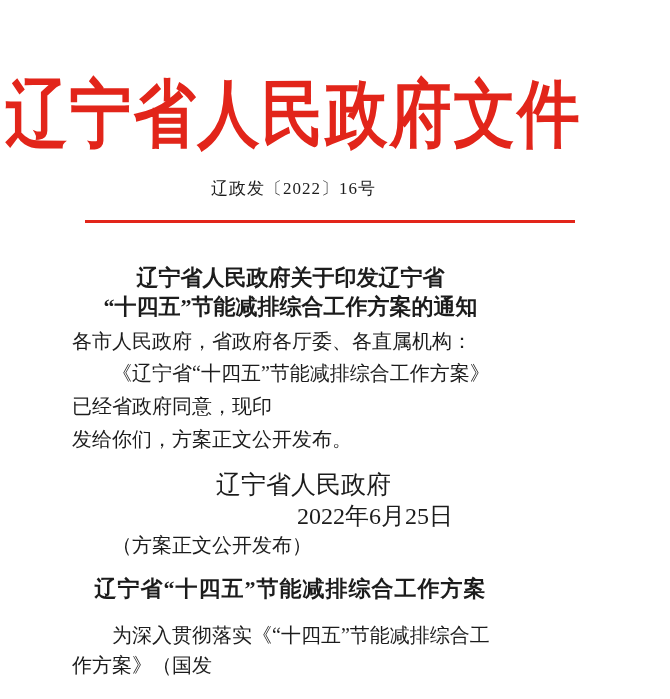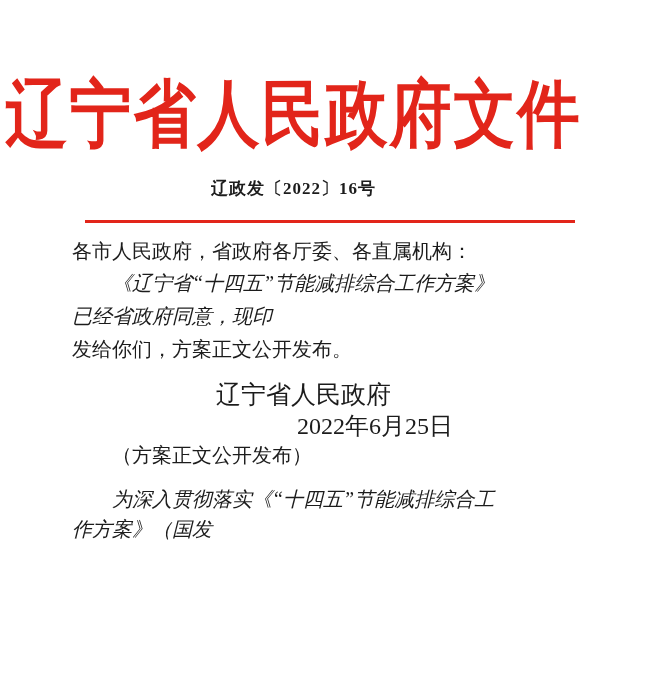--- a/index.html
+++ b/index.html
@@ -24,44 +24,43 @@
     white-space: nowrap;
     transform: scaleY(1.18);
     transform-origin: center;
   }
   .doc-number {
     margin-top: 12px;
     text-align: center;
     font-size: 17px;
     line-height: 22px;
     letter-spacing: 1px;
-    font-weight: bold;
   }
   .red-line {
     margin: 20px 0 0 85px;
     width: 490px;
     height: 3px;
     background: #e2251a;
   }
   .content { padding: 0 78px 0 72px; }
   .notice-title {
     margin-top: 40px;
     text-align: center;
     font-size: 22px;
     font-weight: bold;
     line-height: 29px;
   }
   .salutation {
-    margin-top: 15px;
+    margin-top: 7px;
     font-size: 20px;
     line-height: 26px;
   }
   .body-line { font-size: 20px; line-height: 33px; }
   .body-line.first { margin-top: 3px; }
-  .indent { text-indent: 2em; font-style: italic; }
+  .indent { text-indent: 2em; }
   .signer {
     margin-top: 14px;
     font-size: 25px;
     line-height: 30px;
     text-align: right;
     padding-right: 118px;
   }
   .sign-date {
     font-size: 24px;
     line-height: 32px;
@@ -90,30 +89,35 @@
 <div class="page">
 
   <div class="banner">辽宁省人民政府文件</div>
 
   <div class="doc-number">辽政发〔2022〕16号</div>
 
   <div class="red-line"></div>
 
   <div class="content">
 
+    <div class="notice-title">
+      <div>辽宁省人民政府关于印发辽宁省</div>
+      <div>“十四五”节能减排综合工作方案的通知</div>
+    </div>
 
     <div class="salutation">各市人民政府，省政府各厅委、各直属机构：</div>
 
     <div class="body-line first indent">《辽宁省“十四五”节能减排综合工作方案》已经省政府同意，现印</div>
 
     <div class="body-line">发给你们，方案正文公开发布。</div>
 
     <div class="signer">辽宁省人民政府</div>
 
     <div class="sign-date">2022年6月25日</div>
 
     <div class="publish-note">（方案正文公开发布）</div>
 
+    <div class="plan-title">辽宁省“十四五”节能减排综合工作方案</div>
 
     <div class="para-line first indent">为深入贯彻落实《“十四五”节能减排综合工作方案》（国发</div>
 
   </div>
 </div>
 
 </body></html>

